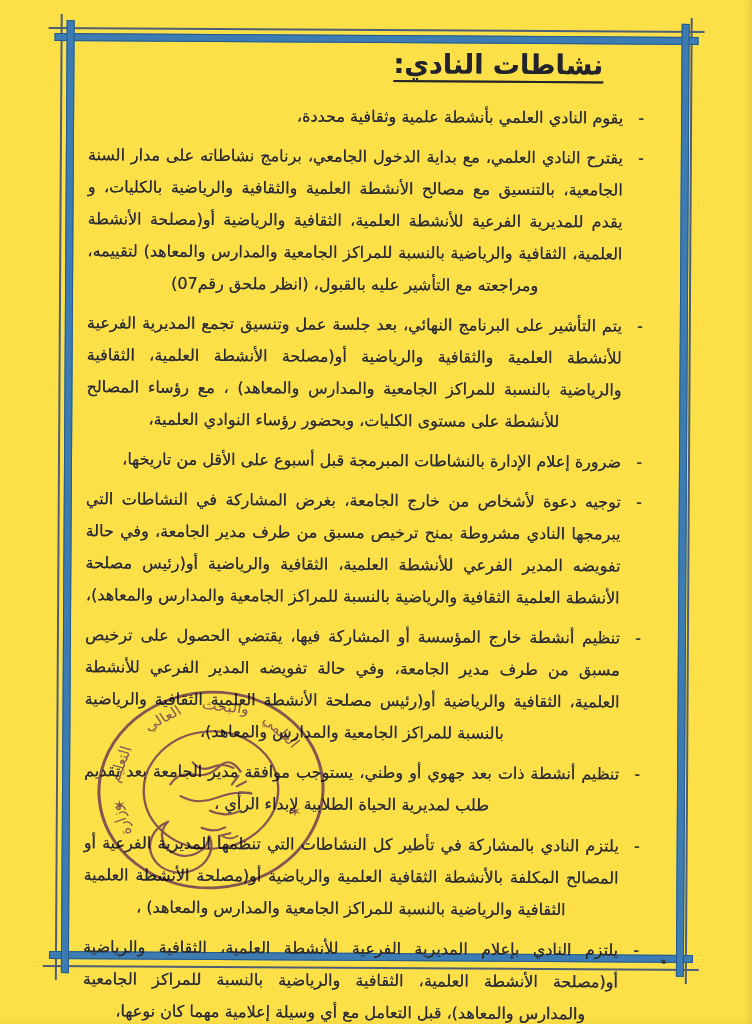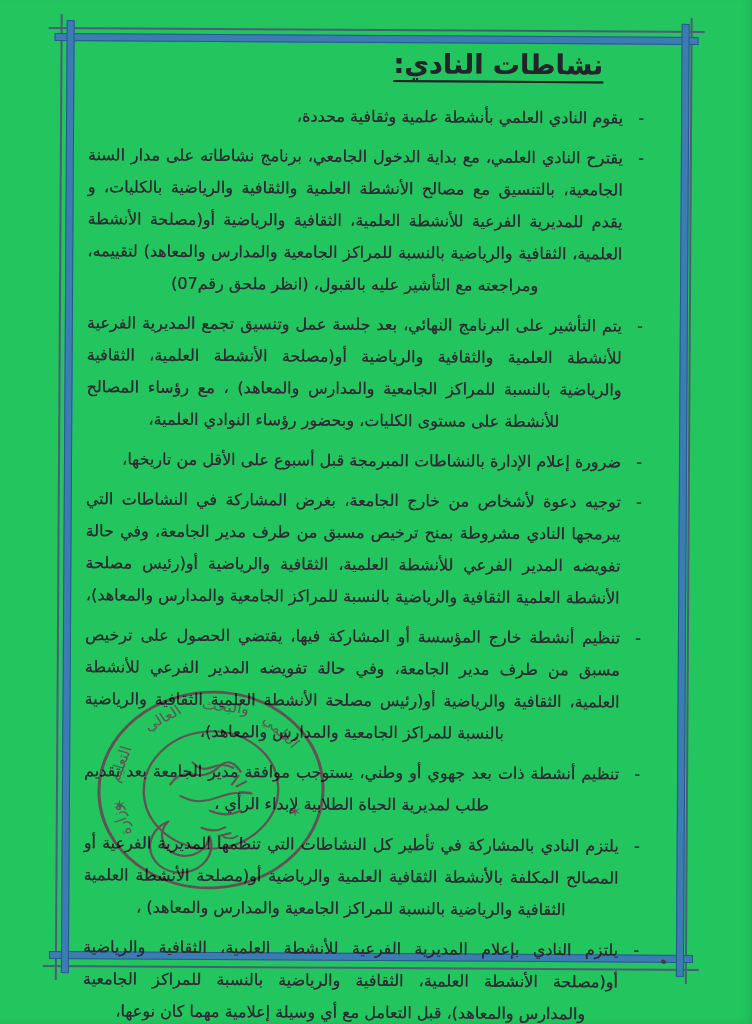--- a/index.html
+++ b/index.html
@@ -1,18 +1,18 @@
 <!DOCTYPE html>
 <html lang="ar"><head>
 <meta charset="utf-8">
 <style>
   html,body{margin:0;padding:0;background:#ffffff;}
   .sheet{
     position:relative;width:752px;height:1024px;margin:0 auto;
-    background:#22c55e;overflow:hidden;
+    background:#fde047;overflow:hidden;
     font-family:"DejaVu Sans",sans-serif;
     box-shadow: inset -8px 0 10px -7px rgba(0,0,0,.14), inset 0 -6px 10px -7px rgba(0,0,0,.08);
   }
   .tilt{position:absolute;inset:0;transform:rotate(0.35deg);transform-origin:50% 45%;}
 
   
   .ln{position:absolute;background:#4e5d77;}
   .ln.h{height:2px;}
   .ln.v{width:2px;}
   .bar{position:absolute;background:#3d7cb2;border:1px solid #245a8c;box-sizing:border-box;}

